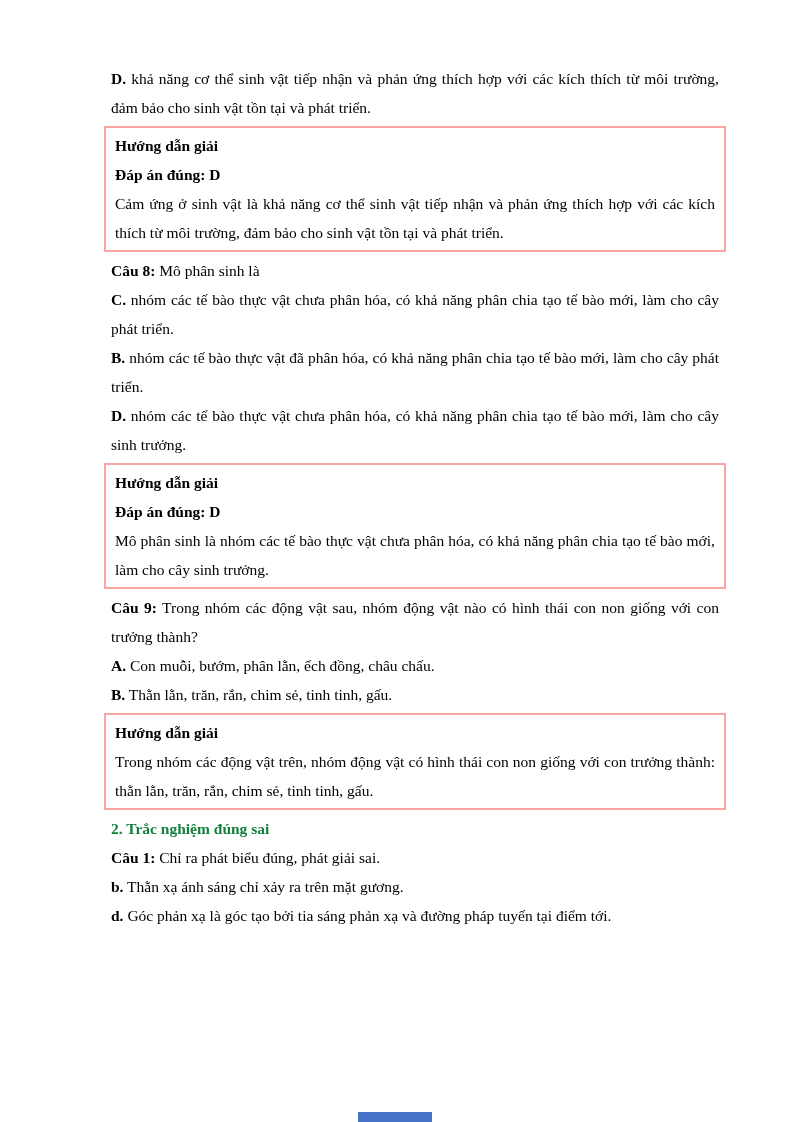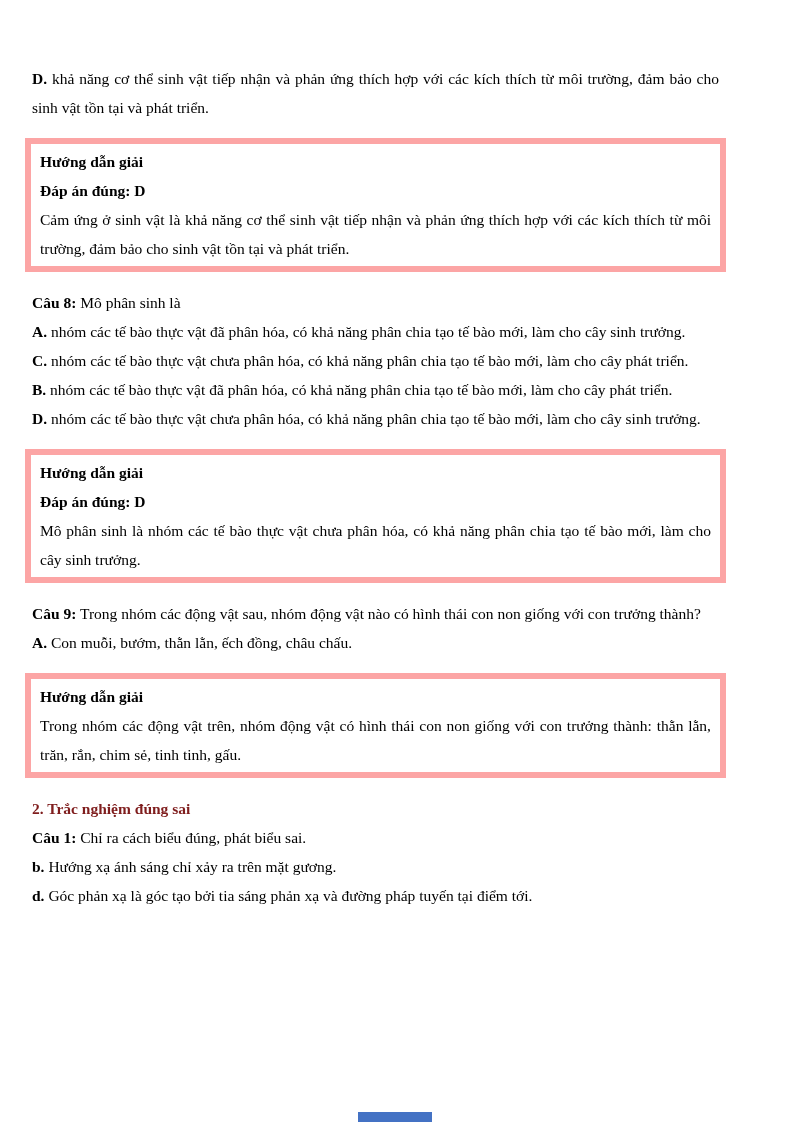--- a/index.html
+++ b/index.html
@@ -3,32 +3,32 @@
 <meta charset="utf-8">
 <style>
   html,body{margin:0;padding:0;}
   body{
     width:794px;height:1122px;position:relative;overflow:hidden;
     background:#ffffff;color:#000;
     font-family:"Liberation Serif","DejaVu Serif",serif;
   }
   #doc{
     position:absolute;top:0;left:0;right:0;
-    padding:64px 75px 0 32px;
+    padding:64px 75px 0 111px;
     font-size:15.5px;
   }
   p.line{
     margin:0;
     line-height:29px;
     text-align:justify;
   }
   .lead{font-weight:bold;}
   .solution-box{
-    border:6px solid #fca5a5;
-    margin:16px -7px;
+    border:2px solid #fca5a5;
+    margin:4px -7px;
     padding:3px 9px;
   }
   .heading-red{
     font-weight:bold;
     text-align:left;
   }
   #footer-bar{
     position:absolute;
     left:358px;top:1112px;
     width:74px;height:10px;
@@ -38,33 +38,33 @@
 <body>
 
 <div id="doc">
     <p class="line"><span class="lead">D.</span><span> khả năng cơ thể sinh vật tiếp nhận và phản ứng thích hợp với các kích thích từ môi trường, đảm bảo cho sinh vật tồn tại và phát triển.</span></p>
     <div class="solution-box">
       <p class="line"><span class="lead">Hướng dẫn giải</span></p>
       <p class="line"><span class="lead">Đáp án đúng: D</span></p>
       <p class="line"><span>Cảm ứng ở sinh vật là khả năng cơ thể sinh vật tiếp nhận và phản ứng thích hợp với các kích thích từ môi trường, đảm bảo cho sinh vật tồn tại và phát triển.</span></p>
     </div>
     <p class="line"><span class="lead">Câu 8:</span><span> Mô phân sinh là</span></p>
-    <p class="line"><span class="lead">A.</span><span> nhóm các tế bào thực vật đã phân hóa, có khả năng phân chia tạo tế bào mới, làm cho cây sinh trưởng.</span></p>
     <p class="line"><span class="lead">C.</span><span> nhóm các tế bào thực vật chưa phân hóa, có khả năng phân chia tạo tế bào mới, làm cho cây phát triển.</span></p>
     <p class="line"><span class="lead">B.</span><span> nhóm các tế bào thực vật đã phân hóa, có khả năng phân chia tạo tế bào mới, làm cho cây phát triển.</span></p>
     <p class="line"><span class="lead">D.</span><span> nhóm các tế bào thực vật chưa phân hóa, có khả năng phân chia tạo tế bào mới, làm cho cây sinh trưởng.</span></p>
     <div class="solution-box">
       <p class="line"><span class="lead">Hướng dẫn giải</span></p>
       <p class="line"><span class="lead">Đáp án đúng: D</span></p>
       <p class="line"><span>Mô phân sinh là nhóm các tế bào thực vật chưa phân hóa, có khả năng phân chia tạo tế bào mới, làm cho cây sinh trưởng.</span></p>
     </div>
     <p class="line"><span class="lead">Câu 9:</span><span> Trong nhóm các động vật sau, nhóm động vật nào có hình thái con non giống với con trưởng thành?</span></p>
-    <p class="line"><span class="lead">A.</span><span> Con muỗi, bướm, thằn lằn, ếch đồng, châu chấu.</span></p>
+    <p class="line"><span class="lead">A.</span><span> Con muỗi, bướm, phân lằn, ếch đồng, châu chấu.</span></p>
+    <p class="line"><span class="lead">B.</span><span> Thằn lằn, trăn, rắn, chim sẻ, tinh tinh, gấu.</span></p>
     <div class="solution-box">
       <p class="line"><span class="lead">Hướng dẫn giải</span></p>
       <p class="line"><span>Trong nhóm các động vật trên, nhóm động vật có hình thái con non giống với con trưởng thành: thằn lằn, trăn, rắn, chim sẻ, tinh tinh, gấu.</span></p>
     </div>
-    <p class="line heading-red" style="color: #7f1d1d;"><span class="lead">2. Trắc nghiệm đúng sai</span></p>
-    <p class="line"><span class="lead">Câu 1:</span><span> Chỉ ra cách biểu đúng, phát biểu sai.</span></p>
-    <p class="line"><span class="lead">b.</span><span> Hướng xạ ánh sáng chỉ xảy ra trên mặt gương.</span></p>
+    <p class="line heading-red" style="color: #15803d;"><span class="lead">2. Trắc nghiệm đúng sai</span></p>
+    <p class="line"><span class="lead">Câu 1:</span><span> Chỉ ra phát biểu đúng, phát giải sai.</span></p>
+    <p class="line"><span class="lead">b.</span><span> Thằn xạ ánh sáng chỉ xảy ra trên mặt gương.</span></p>
     <p class="line"><span class="lead">d.</span><span> Góc phản xạ là góc tạo bởi tia sáng phản xạ và đường pháp tuyến tại điểm tới.</span></p>
   </div>
 <div id="footer-bar" style="background: rgb(68, 114, 196);"></div>
 
 </body></html>

